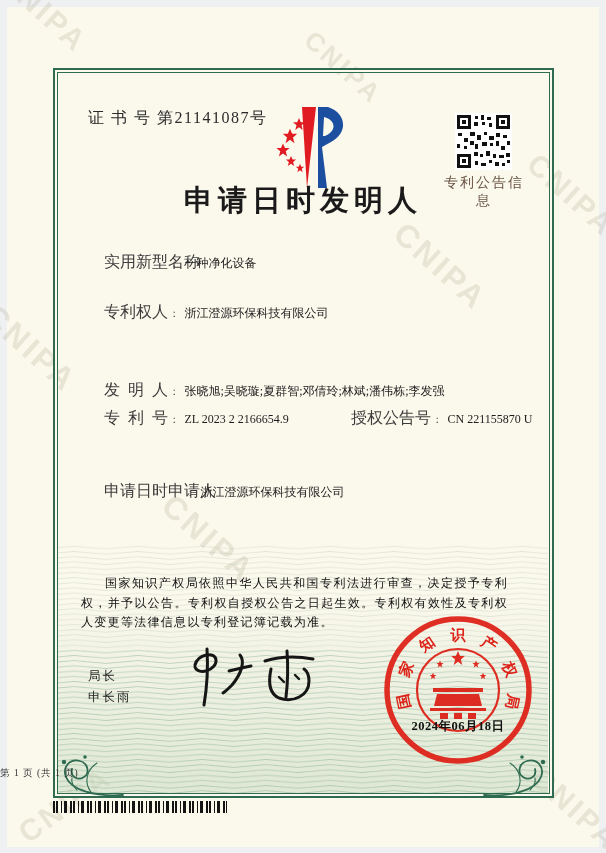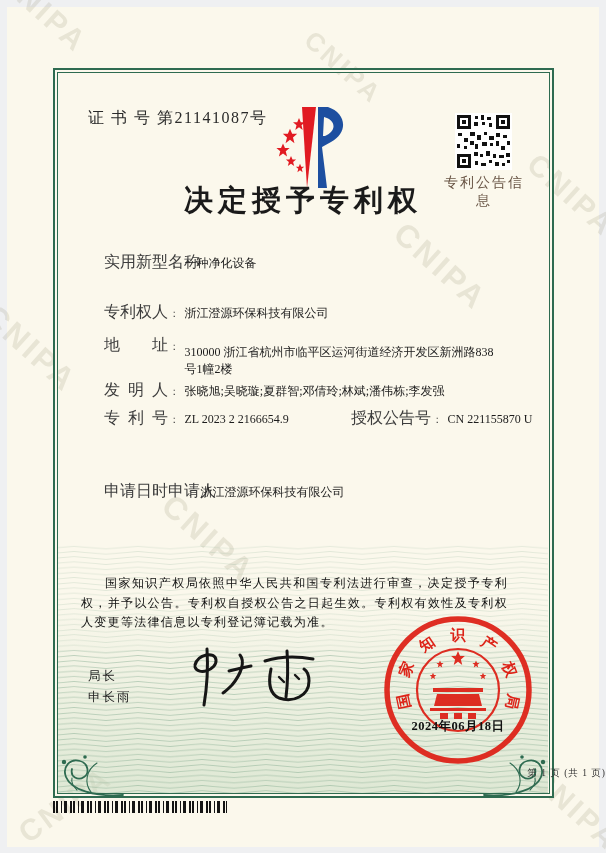--- a/index.html
+++ b/index.html
@@ -44,21 +44,21 @@
   .sig{position:absolute;left:185px;top:645px;}
   
   .seal{position:absolute;left:378px;top:610px;width:160px;height:160px;}
   .seal .ring{position:absolute;left:0;top:0;}
   .seal .ch{position:absolute;left:50%;top:50%;font-size:15px;font-weight:bold;color:#dd2318;
             transform:translate(-50%,-50%) rotate(var(--a)) translateY(-55px);}
   .seal .sdate{position:absolute;left:0;top:108px;width:160px;text-align:center;
                font-size:12.5px;font-weight:bold;color:#111;letter-spacing:0.5px;}
   .flourish{position:absolute;}
   
-  .footer{position:absolute;left:0;top:767px;width:606px;text-align:right;
+  .footer{position:absolute;left:0;top:767px;width:606px;text-align:left;
           font-size:9.5px;letter-spacing:1px;color:#333;}
   .barcode{position:absolute;left:53px;top:801px;width:174px;height:12px;
      background:repeating-linear-gradient(90deg,#141414 0 2px,transparent 2px 3px,
        #141414 3px 5px,transparent 5px 8px,#141414 8px 9px,transparent 9px 11px,
        #141414 11px 14px,transparent 14px 17px);}
 </style>
 </head>
 <body>
 
 <div class="page">
@@ -164,33 +164,30 @@
       <rect x="20" y="48" width="3" height="4"></rect>
         <rect x="26" y="50" width="5" height="3"></rect>
         <rect x="34" y="47" width="3" height="3"></rect>
         <rect x="40" y="49" width="4" height="4"></rect>
       <rect x="47" y="50" width="3" height="3"></rect>
         <rect x="52" y="47" width="3" height="3"></rect>
     </g>
   </svg>
   <div class="qrcap">专利公告信息</div>
 
-  <div class="title">决定授予专利权</div>
+  <div class="title">申请日时发明人</div>
 
   <div class="row" style="top:252px;">
     <span class="lbl">实用新型名称</span><span class="colon">：</span><span class="val">一种净化设备</span>
   </div>
 
   <div class="row" style="top:302px;">
     <span class="lbl">专利权人</span><span class="colon">：</span><span class="val">浙江澄源环保科技有限公司</span>
   </div>
 
-  <div class="row" style="top:335px;">
-    <span class="lbl">地址</span><span class="colon">：</span><span class="val blk">310000 浙江省杭州市临平区运河街道经济开发区新洲路838号1幢2楼</span>
-  </div>
 
   <div class="row" style="top:380px;">
     <span class="lbl">发明人</span><span class="colon">：</span><span class="val">张晓旭;吴晓璇;夏群智;邓倩玲;林斌;潘伟栋;李发强</span>
   </div>
 
   <div class="row" style="top:408px;">
     <span class="lbl">专利号</span><span class="colon">：</span><span class="val">ZL 2023 2 2166654.9</span>
     <span class="pair2">
       <span class="lbl nj">授权公告号</span><span class="colon">：</span><span class="val">CN 221155870 U</span>
     </span>

